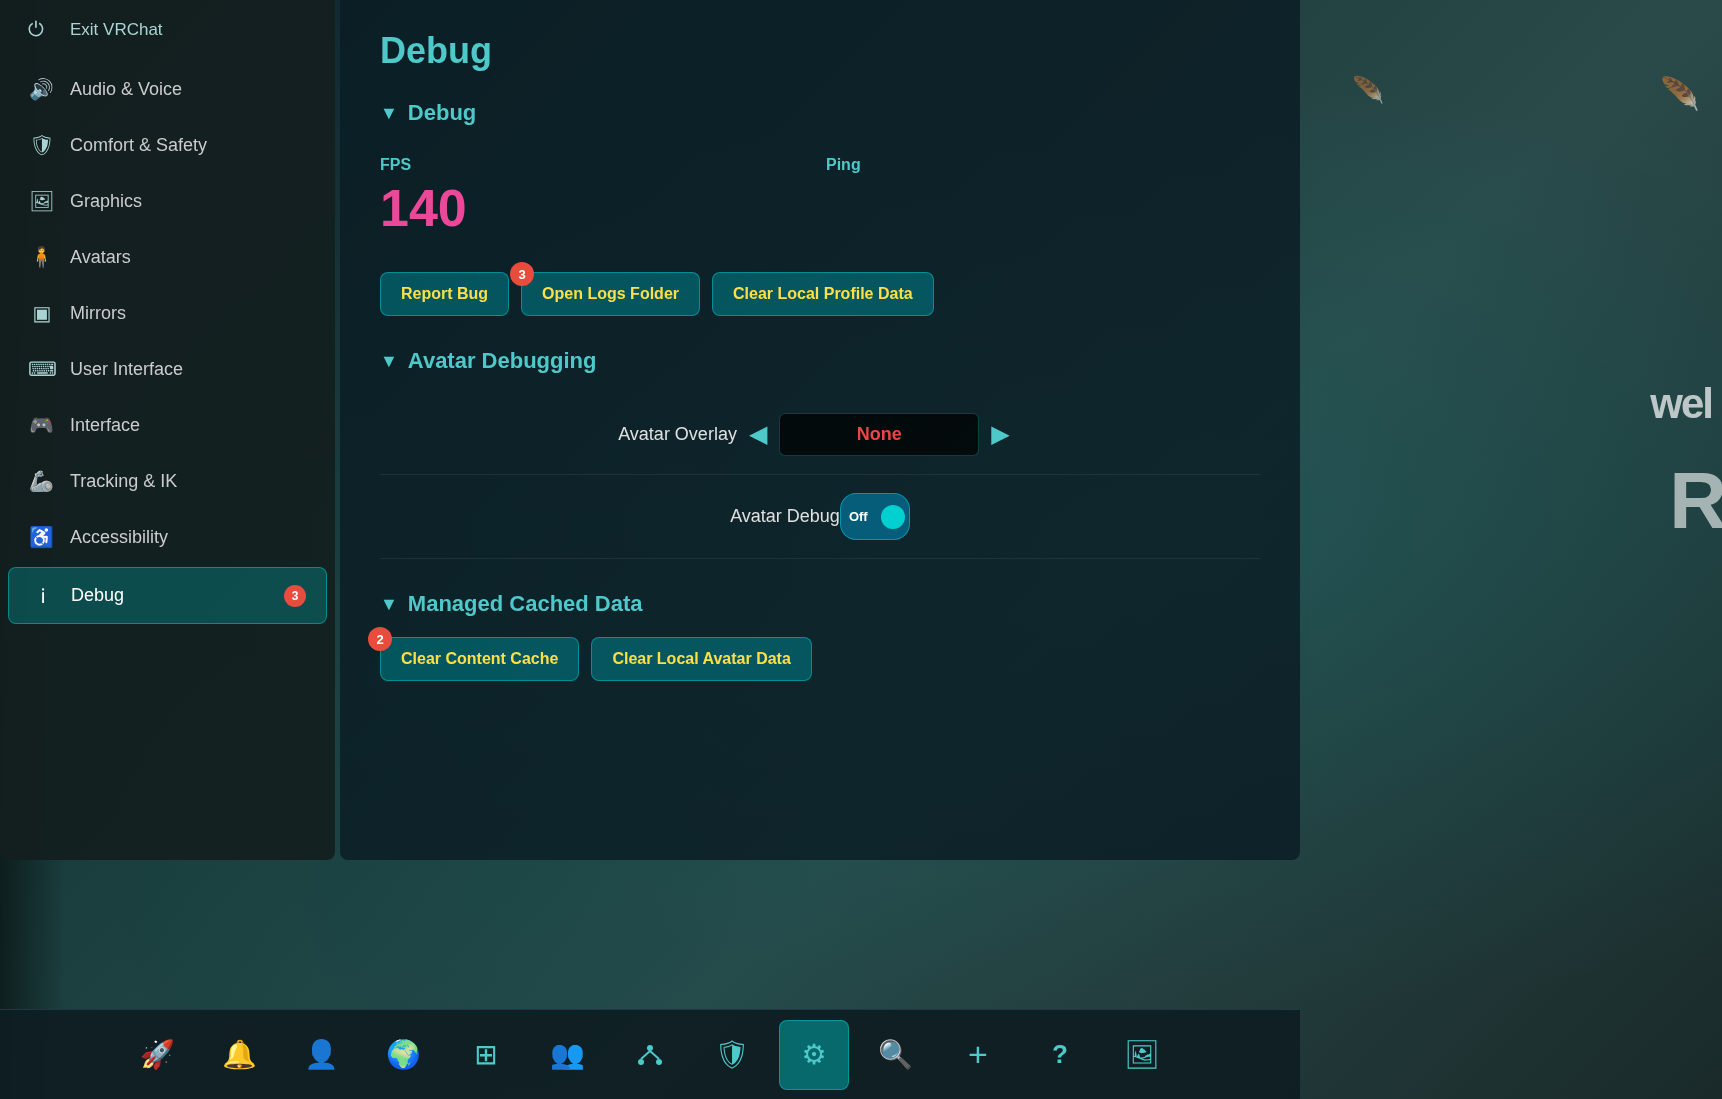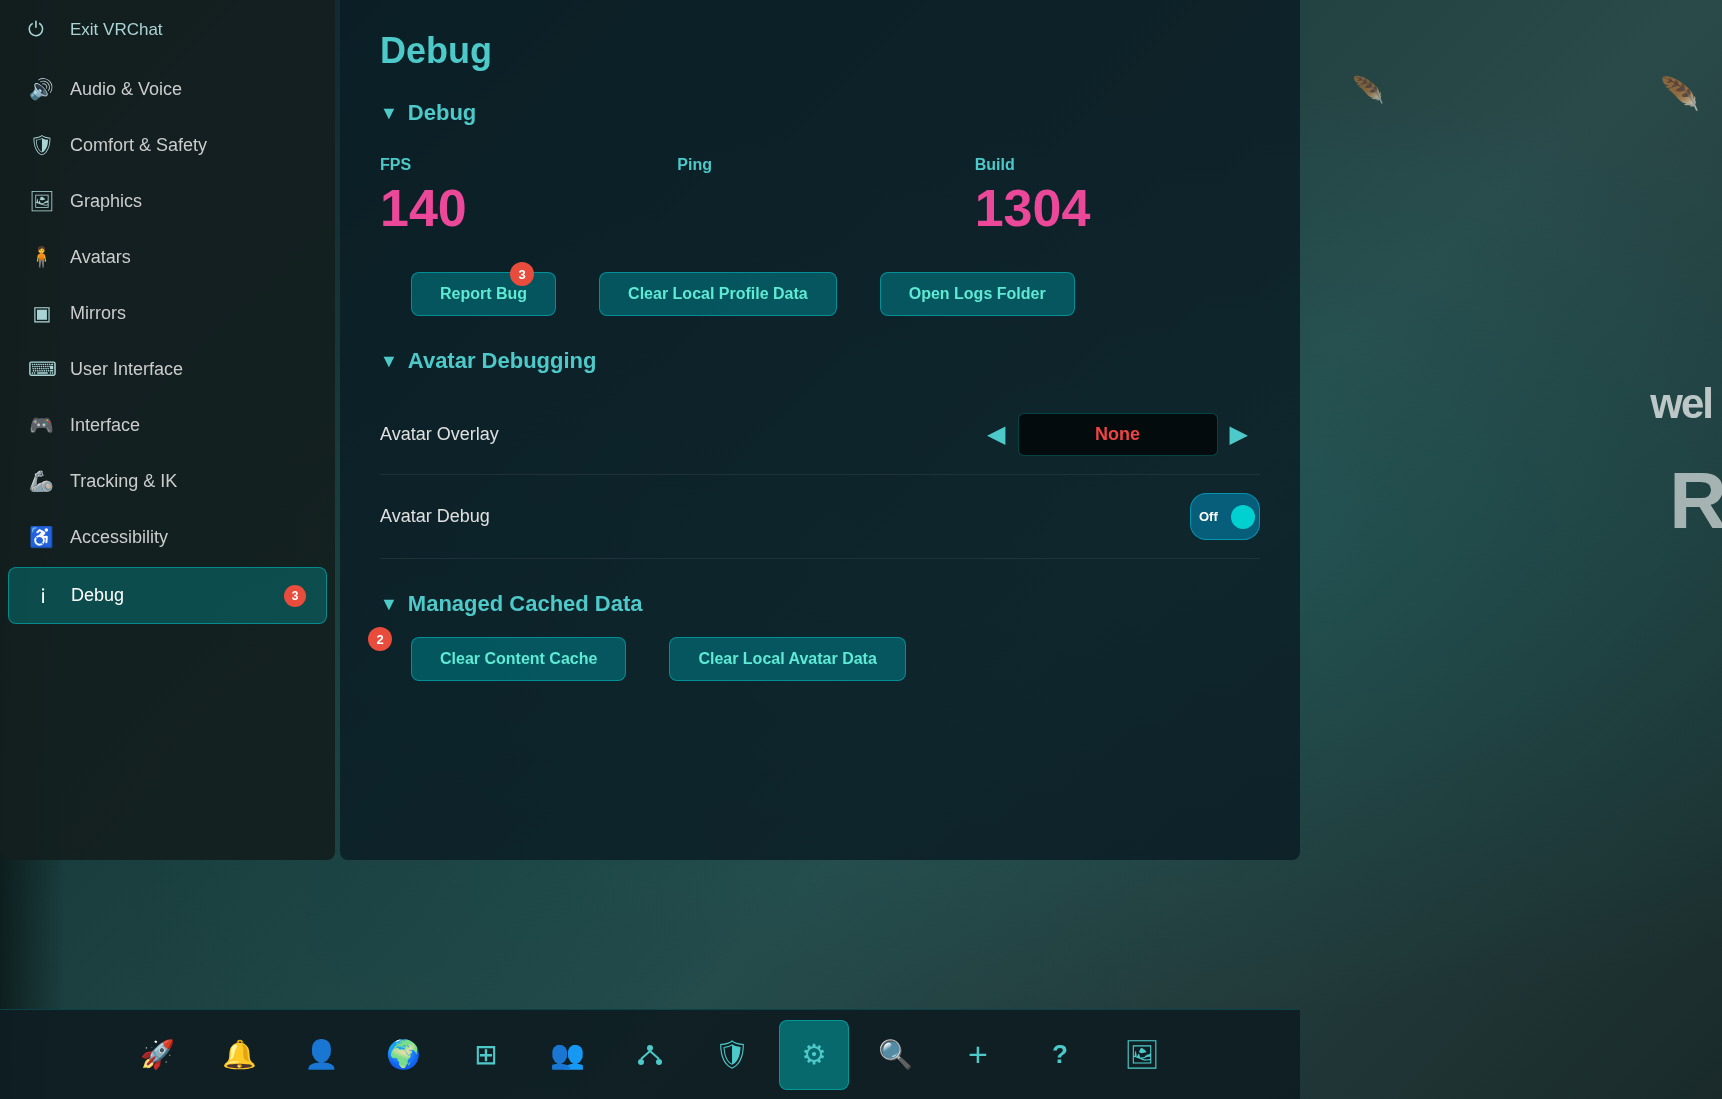--- a/index.html
+++ b/index.html
@@ -173,28 +173,27 @@
       gap: 12px;
       align-items: center;
       flex-wrap: wrap;
       margin-bottom: 8px;
       position: relative;
     }
 
     .btn-teal {
       background: rgba(0, 120, 130, 0.6);
       border: 1.5px solid rgba(0, 200, 210, 0.5);
-      color: #5eead4;
+      color: #fde047;
       font-size: 16px;
       font-weight: 600;
-      padding: 12px 28px;
+      padding: 12px 20px;
       border-radius: 8px;
       cursor: pointer;
       transition: background 0.15s;
-      margin-left: 31px;
     }
 
     
     .badge-overlay {
       position: absolute;
       top: -10px;
       left: 130px;
       width: 24px;
       height: 24px;
       border-radius: 50%;
@@ -205,21 +204,21 @@
       display: flex;
       align-items: center;
       justify-content: center;
       z-index: 10;
     }
 
     
     .control-row {
       display: flex;
       align-items: center;
-      justify-content: space-between;
+      justify-content: center;
       padding: 18px 0;
       border-bottom: 1px solid rgba(255,255,255,0.07);
     }
 
     .control-label {
       color: #e0e0e0;
       font-size: 18px;
       font-weight: 500;
     }
 
@@ -464,31 +463,27 @@
     </div>
 
     <div class="stats-row">
       <div class="stat-box">
         <div class="stat-label">FPS</div>
         <div class="stat-value">140</div>
       </div>
       <div class="stat-box">
         <div class="stat-label">Ping</div>
       </div>
-      <div class="stat-box">
-        <div class="stat-label">Build</div>
-        <div class="stat-value">1304</div>
-      </div>
     </div>
 
     <div class="buttons-row">
       <button class="btn-teal">Report Bug</button>
       <div class="badge-overlay">3</div>
+      <button class="btn-teal">Open Logs Folder</button>
       <button class="btn-teal">Clear Local Profile Data</button>
-      <button class="btn-teal">Open Logs Folder</button>
     </div>
   </div>
 
   <div class="section">
     <div class="section-header">
       <span class="chevron">▼</span>
       <span>Avatar Debugging</span>
     </div>
 
     <div class="control-row">

